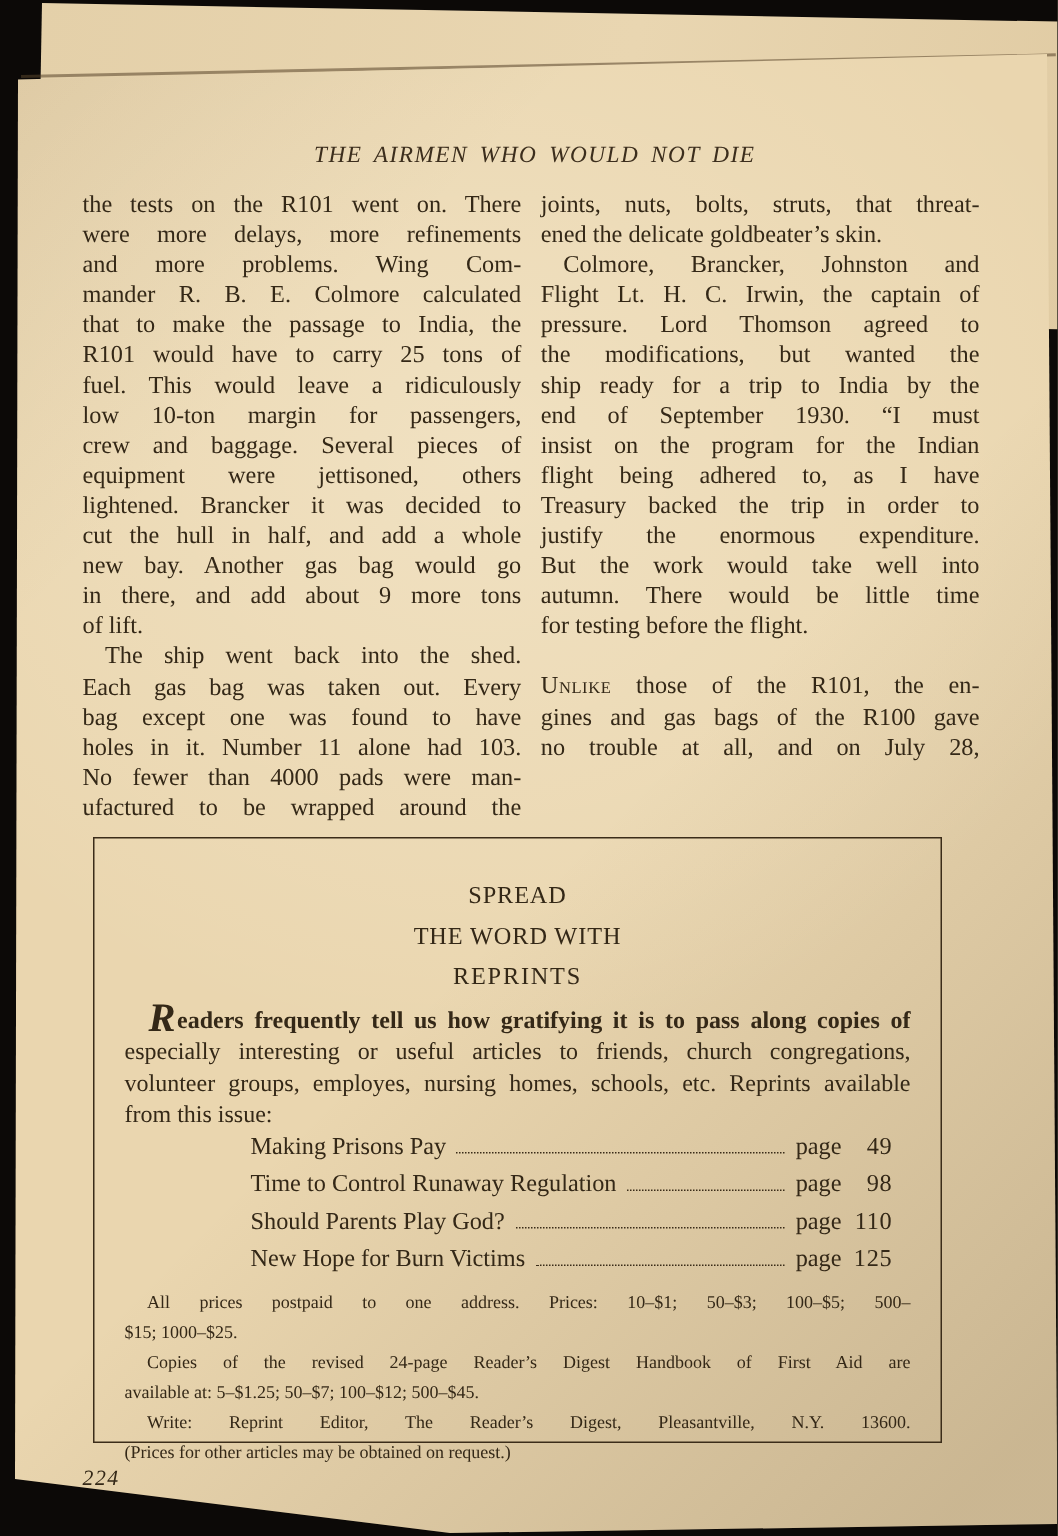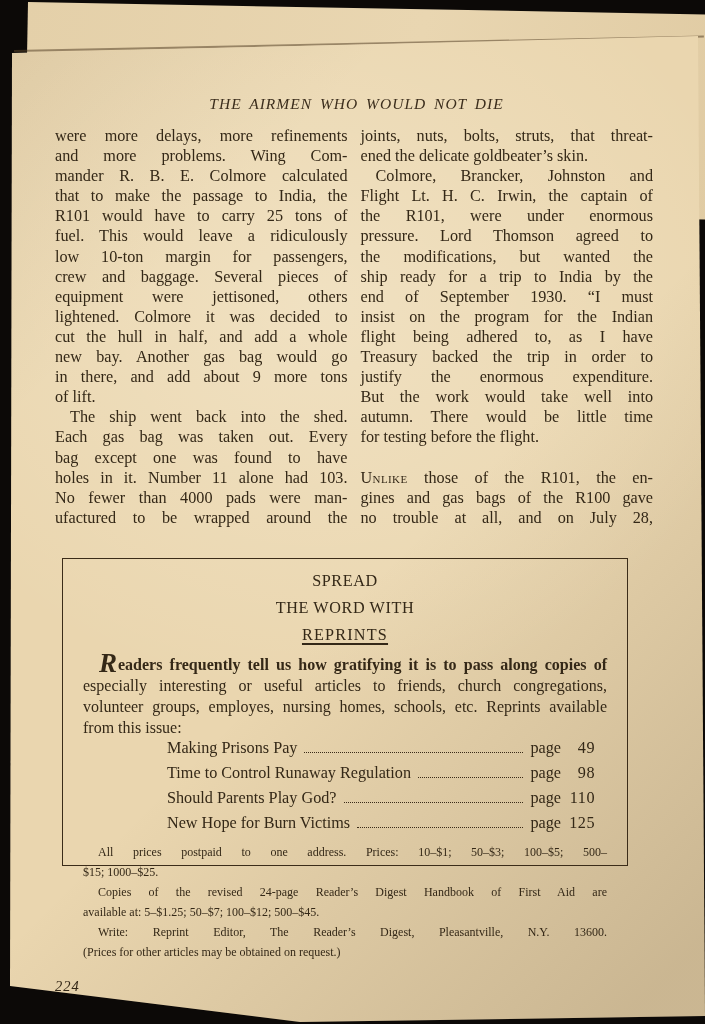--- a/index.html
+++ b/index.html
@@ -18,25 +18,25 @@
           #ead6af;}
   .running-header{position:absolute;left:0;right:20px;top:95px;text-align:center;
                   font-style:italic;font-size:15.5px;letter-spacing:1px;word-spacing:3px;color:#3c2e1d;margin-left:28px;}
   .columns{position:absolute;left:55px;top:126px;width:598px;display:flex;gap:13px;}
   .col{width:293px;font-size:16.2px;line-height:20.1px;}
   .tl{min-height:20px;}
   .j{text-align:justify;text-align-last:justify;}
   .in{text-indent:15px;}
   .g{margin-top:20px;}
   .sc{font-variant:small-caps;letter-spacing:.4px;}
-  .rbox{position:absolute;left:62px;top:558px;width:566px;height:308px;
-        border:1.6px solid #3b2c19;padding:0 20px;box-sizing:border-box;}
+  .rbox{position:absolute;left:62px;top:558px;width:566px;height:404px;
+        border:1.6px solid #3b2c19;padding:16px 20px;box-sizing:border-box;}
   .rb-h{text-align:center;font-size:16.2px;line-height:27px;letter-spacing:.6px;}
   .rb-h.first{margin-top:9px;}
-  .rb-u{text-decoration:underline;text-decoration-thickness:1.5px;text-underline-offset:3px;letter-spacing:1.2px;text-align:center;}
+  .rb-u{text-decoration-thickness:1.5px;text-underline-offset:3px;letter-spacing:1.2px;text-align:center;}
   .rb-intro{margin-top:5px;font-size:16px;line-height:21px;}
   .rb-intro .in{text-indent:16px;font-weight:bold;}
   .initial{font-style:italic;font-size:27px;line-height:0;vertical-align:-2px;margin-right:1px;}
   .rb-items{margin:1px 0 0 84px;width:428px;font-size:16.2px;font-family:Liberation Serif, serif;}
   .item{display:flex;align-items:baseline;height:25px;}
   .it{white-space:nowrap;}
   .leader{flex:1;border-bottom:1.9px dotted #3b2c19;margin:0 7px 4px 7px;min-width:20px;}
   .pw{margin-right:4px;}
   .pn{width:30px;text-align:right;display:inline-block;letter-spacing:.5px;}
   .rb-notes{margin-top:4px;font-size:12px;line-height:19.2px;}
@@ -45,47 +45,47 @@
 </head>
 <body>
 
 <div class="photo">
   <div class="sheet-back"></div>
   <div class="hairline"></div>
   <div class="page">
     <div class="running-header">THE AIRMEN WHO WOULD NOT DIE</div>
     <div class="columns">
       <div class="col" id="col-left">
+          <div class="tl j">the tests on the R101 went on. There</div>
           <div class="tl j">were more delays, more refinements</div>
           <div class="tl j">and more problems. Wing Com-</div>
           <div class="tl j">mander R. B. E. Colmore calculated</div>
           <div class="tl j">that to make the passage to India, the</div>
           <div class="tl j">R101 would have to carry 25 tons of</div>
           <div class="tl j">fuel. This would leave a ridiculously</div>
           <div class="tl j">low 10-ton margin for passengers,</div>
           <div class="tl j">crew and baggage. Several pieces of</div>
           <div class="tl j">equipment were jettisoned, others</div>
-          <div class="tl j">lightened. Colmore it was decided to</div>
+          <div class="tl j">lightened. Brancker it was decided to</div>
           <div class="tl j">cut the hull in half, and add a whole</div>
           <div class="tl j">new bay. Another gas bag would go</div>
           <div class="tl j">in there, and add about 9 more tons</div>
           <div class="tl">of lift.</div>
           <div class="tl j in">The ship went back into the shed.</div>
           <div class="tl j">Each gas bag was taken out. Every</div>
           <div class="tl j">bag except one was found to have</div>
           <div class="tl j">holes in it. Number 11 alone had 103.</div>
           <div class="tl j">No fewer than 4000 pads were man-</div>
           <div class="tl j">ufactured to be wrapped around the</div>
         </div>
       <div class="col" id="col-right">
           <div class="tl j">joints, nuts, bolts, struts, that threat-</div>
           <div class="tl">ened the delicate goldbeater’s skin.</div>
           <div class="tl j in">Colmore, Brancker, Johnston and</div>
           <div class="tl j">Flight Lt. H. C. Irwin, the captain of</div>
-          <div class="tl j">the R101, were under enormous</div>
           <div class="tl j">pressure. Lord Thomson agreed to</div>
           <div class="tl j">the modifications, but wanted the</div>
           <div class="tl j">ship ready for a trip to India by the</div>
           <div class="tl j">end of September 1930. “I must</div>
           <div class="tl j">insist on the program for the Indian</div>
           <div class="tl j">flight being adhered to, as I have</div>
           <div class="tl j">Treasury backed the trip in order to</div>
           <div class="tl j">justify the enormous expenditure.</div>
           <div class="tl j">But the work would take well into</div>
           <div class="tl j">autumn. There would be little time</div>

